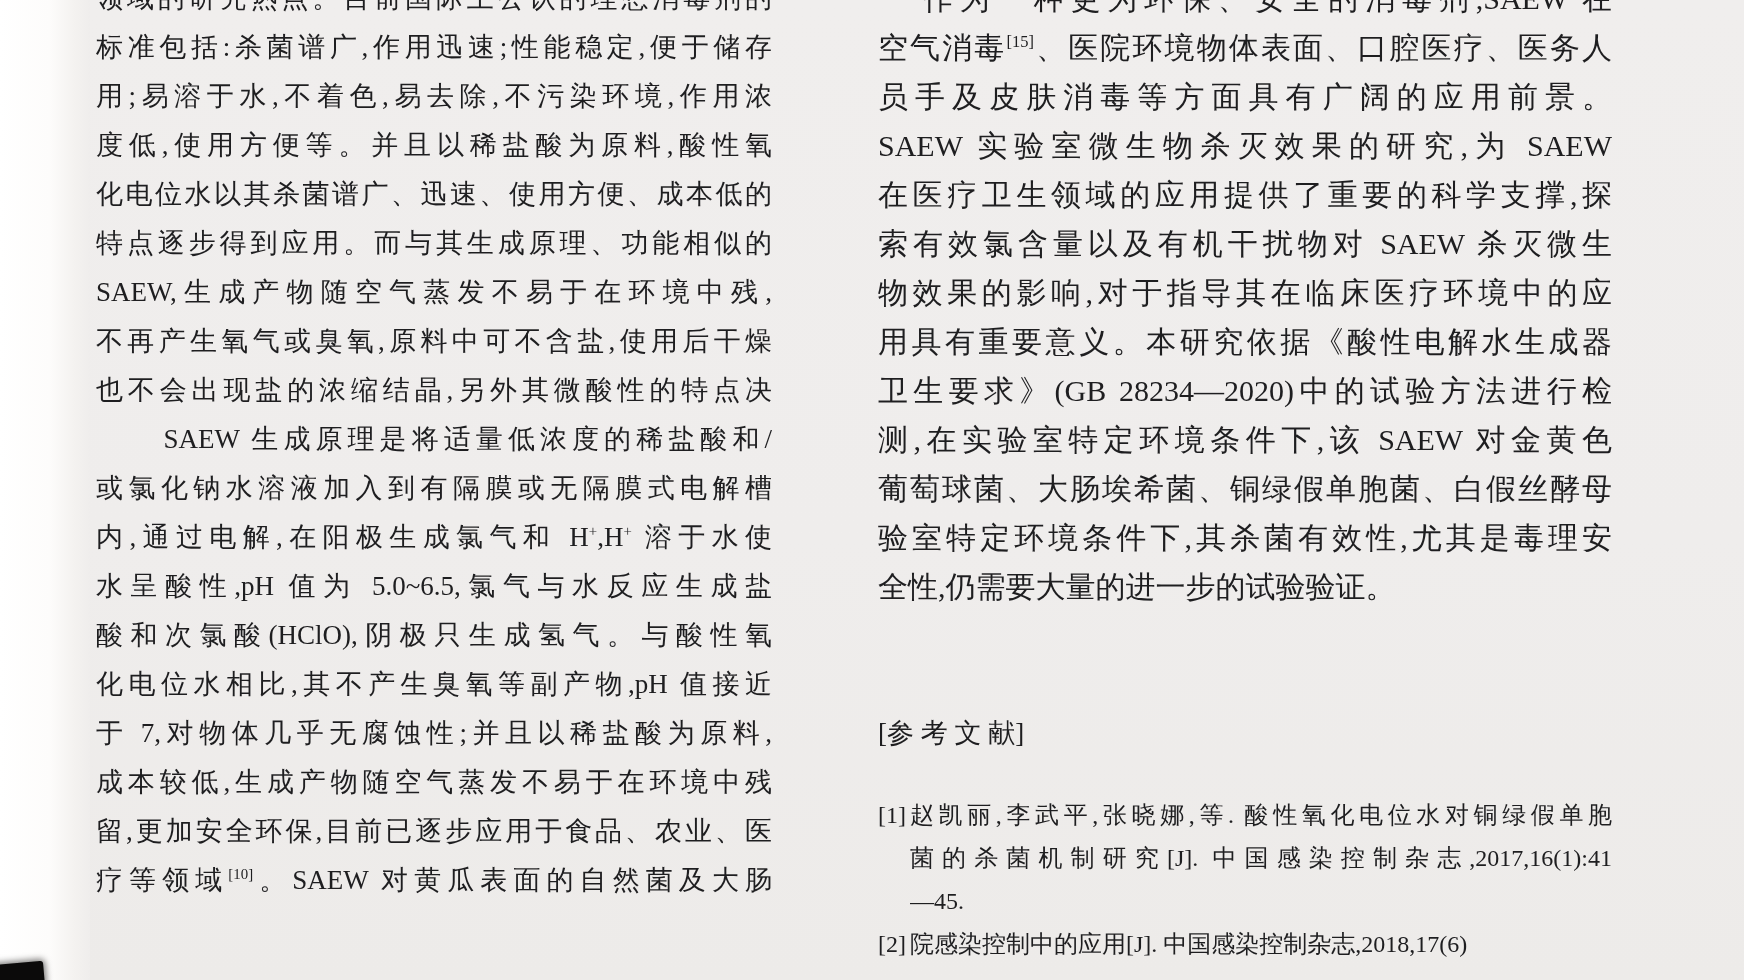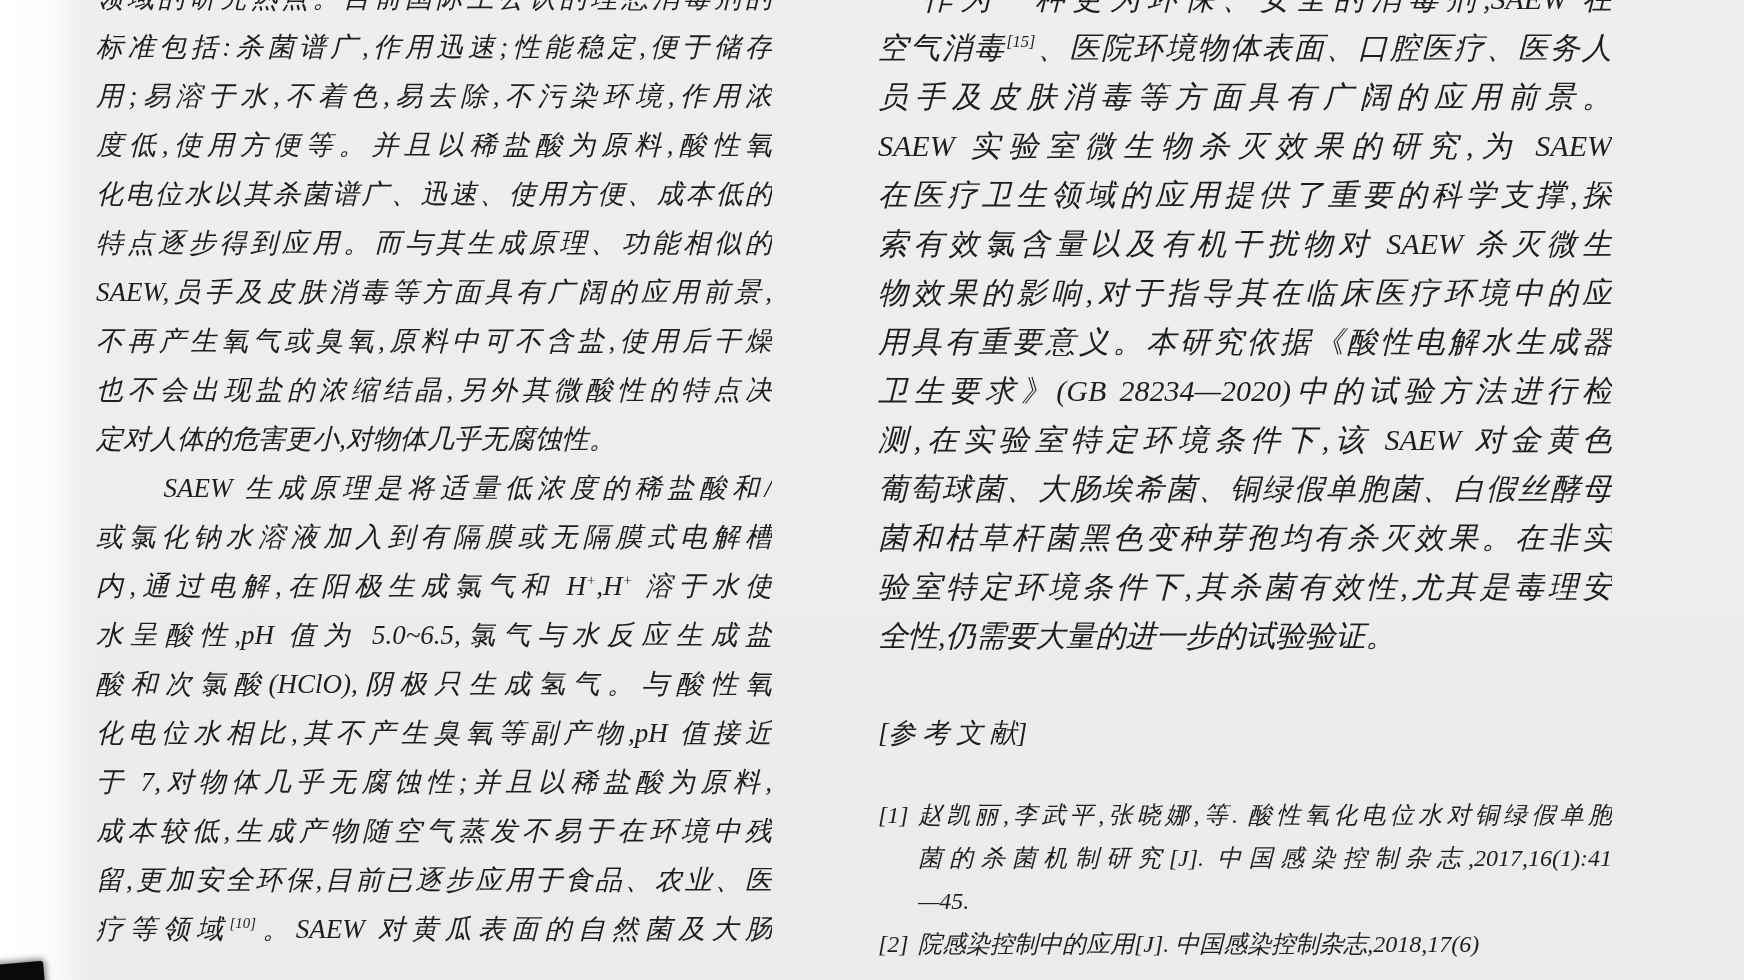--- a/index.html
+++ b/index.html
@@ -2,21 +2,21 @@
 <html style="--pagebg: #efedec; --ink: #1e1e20; --ul: #8e1b20;"><head>
 <meta charset="utf-8">
 <style>
   html,body{margin:0;padding:0;}
   body{
     width:1744px;height:980px;overflow:hidden;
     font-family:"Liberation Serif","DejaVu Serif",serif;
     background:var(--pagebg,#efedec);
   }
   .page{position:relative;width:1744px;height:980px;overflow:hidden;
-    background:linear-gradient(180deg,#f0eeed 0%,#efedec 55%,#edebe9 100%);font-style:italic;}
+    background:linear-gradient(180deg,#f0eeed 0%,#efedec 55%,#edebe9 100%);}
   
   .left-strip{position:absolute;left:0;top:0;width:90px;height:100%;
     background:linear-gradient(90deg,#ffffff 0%,#fdfcfb 55%,#f4f2f0 82%,#efedec 100%);}
   
   .corner-shadow{position:absolute;left:-8px;bottom:-7px;width:52px;height:24px;
     background:#0b0a0a;transform:rotate(-5deg);border-radius:3px;
     box-shadow:0 0 6px 2px rgba(20,18,16,.55);}
   .column{position:absolute;color:var(--ink,#1e1e20);}
   .col-left{left:96px;top:-26px;width:676px;font-size:27px;}
   .col-right{left:878px;top:-26px;width:734px;font-size:30px;}
@@ -24,40 +24,39 @@
     overflow:hidden;letter-spacing:0;}
   .line.short{text-align-last:left;}
   .seg.sup{font-size:.55em;vertical-align:super;line-height:0;}
   .seg.ul{border-bottom:5px solid var(--ul,#8e1b20);padding-bottom:9px;}
   .refs-heading{position:absolute;left:878px;top:709px;width:734px;
     font-size:27px;line-height:49px;color:var(--ink,#1e1e20);}
   .refs{position:absolute;left:878px;top:794px;width:734px;font-size:24px;
     color:var(--ink,#1e1e20);}
   .ref{position:relative;}
   .ref .ref-label{position:absolute;left:0;top:0;line-height:43px;}
-  .ref .ref-body{margin-left:40px;}
+  .ref .ref-body{margin-left:32px;}
   .ref .line{height:43px;line-height:43px;}
 </style>
 </head>
 <body>
 
 <div class="page">
   <div class="left-strip"></div>
 
   <div class="column col-left" id="col-left">
       <div class="line"><span class="seg">领域的研究热点。目前国际上公认的理想消毒剂的</span></div>
       <div class="line"><span class="seg">标准包括:杀菌谱广,作用迅速;性能稳定,便于储存</span></div>
       <div class="line"><span class="seg">用;易溶于水,不着色,易去除,不污染环境,作用浓</span></div>
       <div class="line"><span class="seg">度低,使用方便等。并且以稀盐酸为原料,酸性氧</span></div>
       <div class="line"><span class="seg">化电位水以其杀菌谱广、迅速、使用方便、成本低的</span></div>
       <div class="line"><span class="seg">特点逐步得到应用。而与其生成原理、功能相似的</span></div>
-      <div class="line"><span class="seg">SAEW,员手及皮肤消毒等方面具有广阔的应用前景,</span></div>
+      <div class="line"><span class="seg">SAEW,生成产物随空气蒸发不易于在环境中残,</span></div>
       <div class="line"><span class="seg">不再产生氧气或臭氧,原料中可不含盐,使用后干燥</span></div>
       <div class="line"><span class="seg">也不会出现盐的浓缩结晶,另外其微酸性的特点决</span></div>
-      <div class="line short"><span class="seg">定对人体的危害更小,对物体几乎无腐蚀性。</span></div>
       <div class="line" style="text-indent: 2.5em;"><span class="seg">SAEW 生成原理是将适量低浓度的稀盐酸和/</span></div>
       <div class="line"><span class="seg">或氯化钠水溶液加入到有隔膜或无隔膜式电解槽</span></div>
       <div class="line"><span class="seg">内,通过电解,在阳极生成氯气和 H</span><span class="seg sup">+</span><span class="seg">,H</span><span class="seg sup">+</span><span class="seg"> 溶于水使</span></div>
       <div class="line"><span class="seg">水呈酸性,pH 值为 5.0~6.5,氯气与水反应生成盐</span></div>
       <div class="line"><span class="seg">酸和次氯酸(HClO),阴极只生成氢气。与酸性氧</span></div>
       <div class="line"><span class="seg">化电位水相比,其不产生臭氧等副产物,pH 值接近</span></div>
       <div class="line"><span class="seg">于 7,对物体几乎无腐蚀性;并且以稀盐酸为原料,</span></div>
       <div class="line"><span class="seg">成本较低,生成产物随空气蒸发不易于在环境中残</span></div>
       <div class="line"><span class="seg">留,更加安全环保,目前已逐步应用于食品、农业、医</span></div>
       <div class="line"><span class="seg">疗等领域</span><span class="seg sup">[10]</span><span class="seg">。SAEW 对黄瓜表面的自然菌及大肠</span></div>
@@ -68,21 +67,20 @@
       <div class="line"><span class="seg">空气消毒</span><span class="seg sup">[15]</span><span class="seg">、医院环境物体表面、口腔医疗、医务人</span></div>
       <div class="line"><span class="seg">员手及皮肤消毒等方面具有广阔的应用前景。</span></div>
       <div class="line"><span class="seg">SAEW 实验室微生物杀灭效果的研究,为 SAEW</span></div>
       <div class="line"><span class="seg">在医疗卫生领域的应用提供了重要的科学支撑,探</span></div>
       <div class="line"><span class="seg">索有效氯含量以及有机干扰物对 SAEW 杀灭微生</span></div>
       <div class="line"><span class="seg">物效果的影响,对于指导其在临床医疗环境中的应</span></div>
       <div class="line"><span class="seg">用具有重要意义。本研究依据《酸性电解水生成器</span></div>
       <div class="line"><span class="seg">卫生要求》(GB 28234—2020)中的试验方法进行检</span></div>
       <div class="line"><span class="seg">测,在实验室特定环境条件下,</span><span class="seg ul">该 SAEW 对金黄色</span></div>
       <div class="line"><span class="seg ul">葡萄球菌、大肠埃希菌、铜绿假单胞菌、白假丝酵母</span></div>
-      <div class="line"><span class="seg ul">菌和枯草杆菌黑色变种芽孢均有杀灭效果。</span><span class="seg">在非实</span></div>
       <div class="line"><span class="seg">验室特定环境条件下,其杀菌有效性,尤其是毒理安</span></div>
       <div class="line short"><span class="seg">全性,仍需要大量的进一步的试验验证。</span></div>
     </div>
 
   <div class="refs-heading">[参 考 文 献]</div>
 
   <div class="refs" id="refs">
       <div class="ref">
         <div class="ref-label">[1]</div>
         <div class="ref-body">

